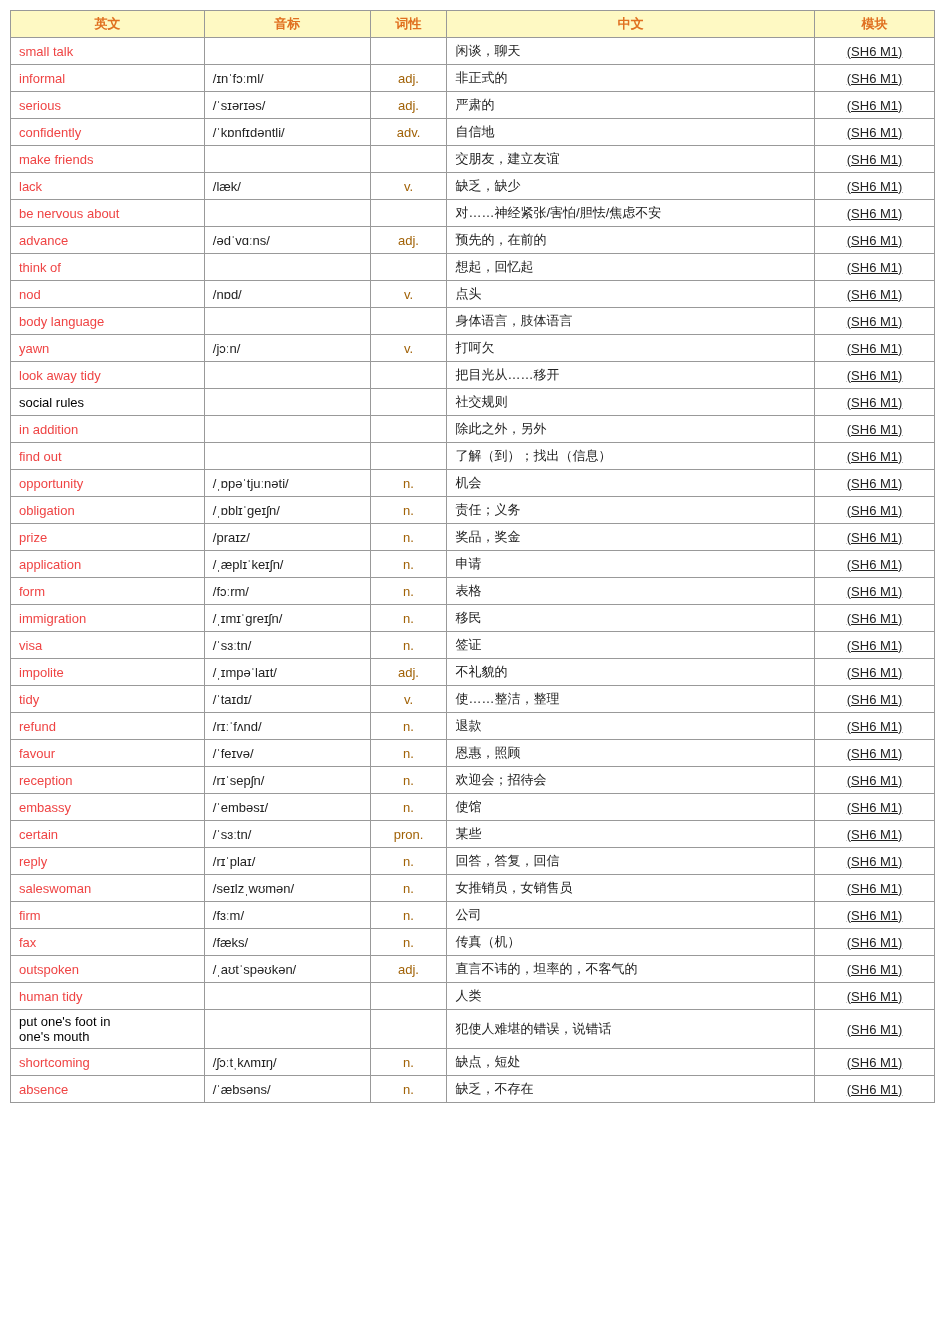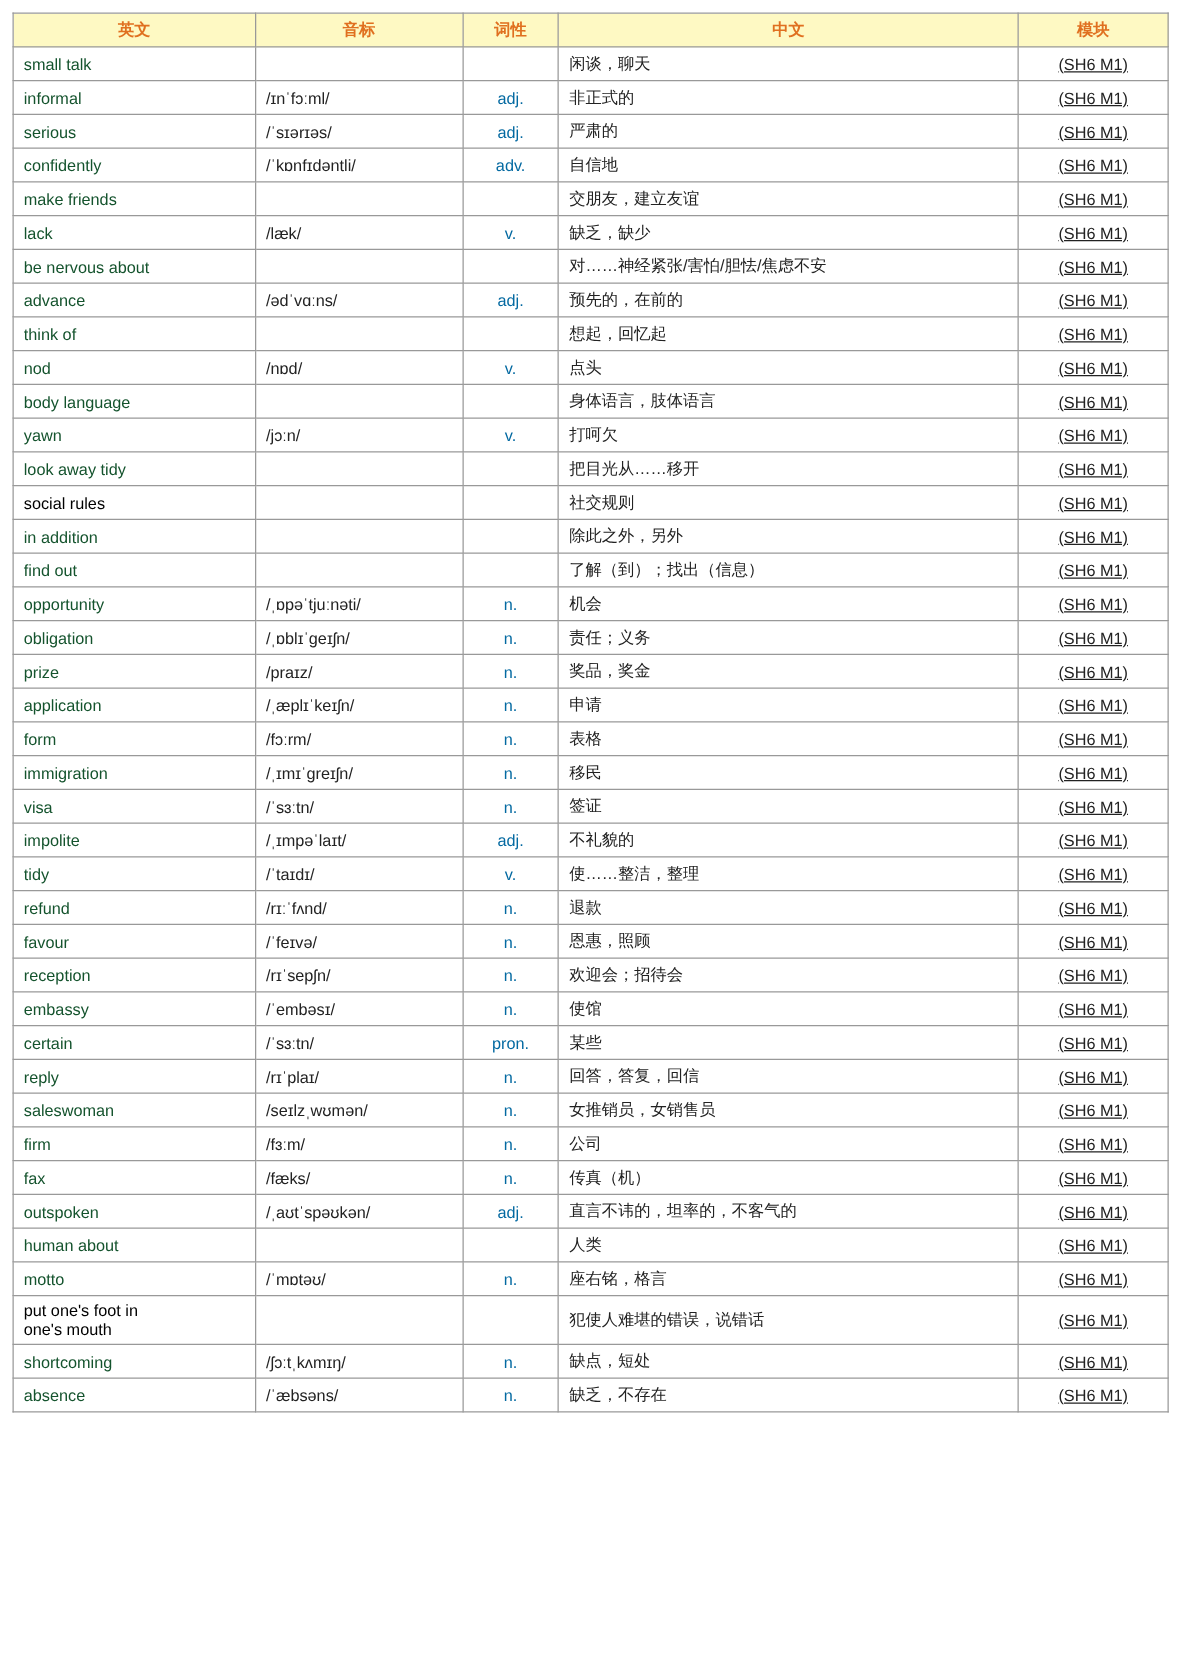--- a/index.html
+++ b/index.html
@@ -26,34 +26,34 @@
     th {
       color: #e07020;
       font-weight: bold;
       text-align: center;
       background: #fef9c3;
     }
     td {
       color: #222;
     }
     td.english {
-      color: #14532d;
+      color: #ef4444;
       white-space: nowrap;
     }
     td.english.red {
       color: #000000;
     }
     td.phonetic {
       color: #222;
       white-space: nowrap;
       margin-left: 16px;
     }
     td.pos {
       text-align: center;
-      color: #0369a1;
+      color: #a16207;
     }
     td.chinese {
       color: #222;
     }
     td.module {
       text-align: center;
       white-space: nowrap;
       color: #222;
       text-decoration: underline;
     }
@@ -314,31 +314,24 @@
           <td class="module">(SH6 M1)</td>
         </tr>
         <tr>
           <td class="english">outspoken</td>
           <td class="phonetic">/ˌaʊtˈspəʊkən/</td>
           <td class="pos">adj.</td>
           <td class="chinese">直言不讳的，坦率的，不客气的</td>
           <td class="module">(SH6 M1)</td>
         </tr>
         <tr>
-          <td class="english">human  about</td>
+          <td class="english">human  tidy</td>
           <td class="phonetic"></td>
           <td class="pos"></td>
           <td class="chinese">人类</td>
-          <td class="module">(SH6 M1)</td>
-        </tr>
-        <tr>
-          <td class="english">motto</td>
-          <td class="phonetic">/ˈmɒtəʊ/</td>
-          <td class="pos">n.</td>
-          <td class="chinese">座右铭，格言</td>
           <td class="module">(SH6 M1)</td>
         </tr>
         <tr>
           <td class="english red">put  one's  foot  in<br>one's  mouth</td>
           <td class="phonetic"></td>
           <td class="pos"></td>
           <td class="chinese">犯使人难堪的错误，说错话</td>
           <td class="module">(SH6 M1)</td>
         </tr>
         <tr>

